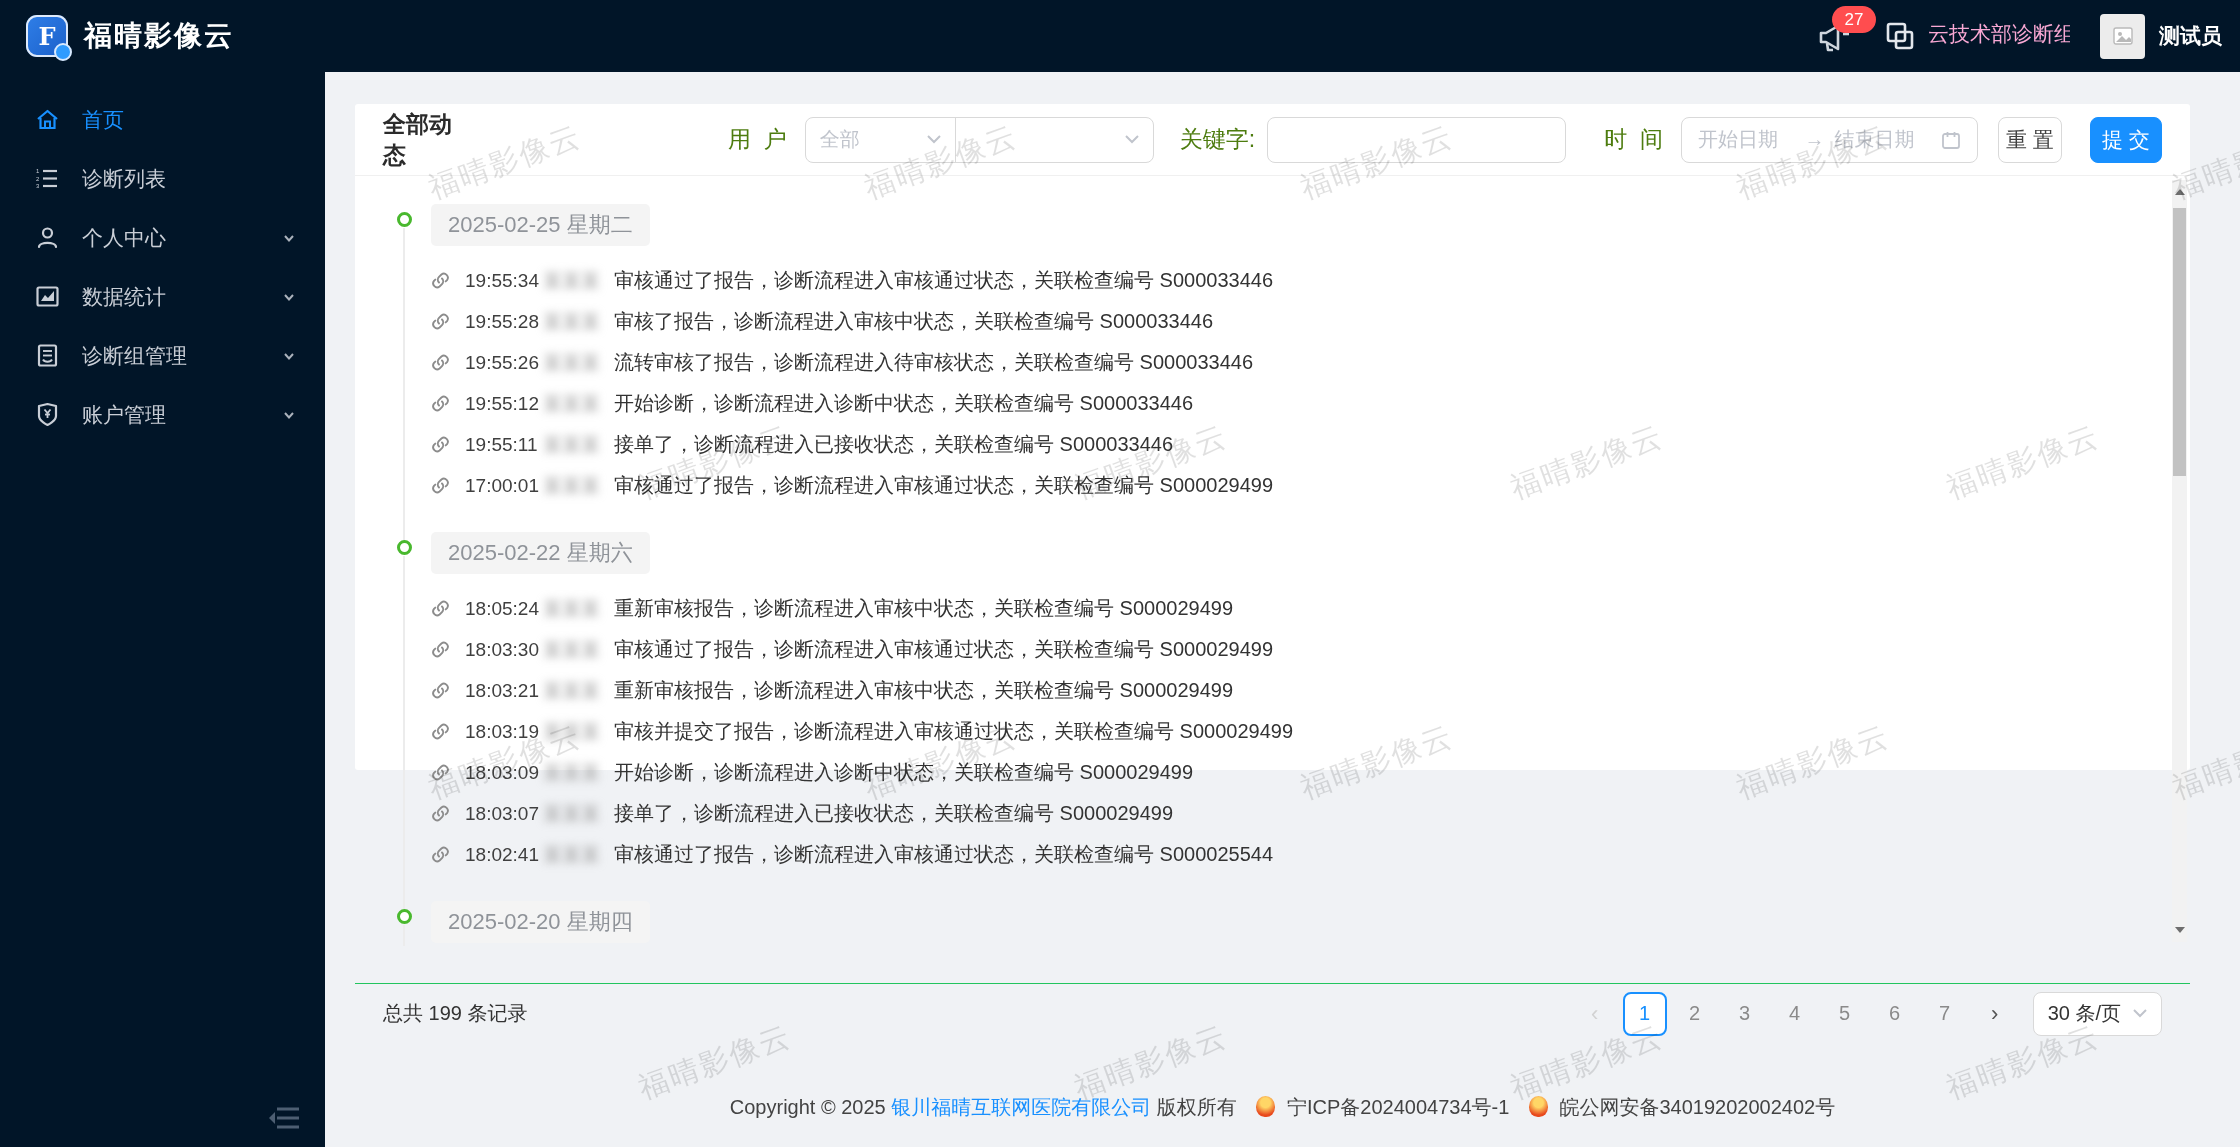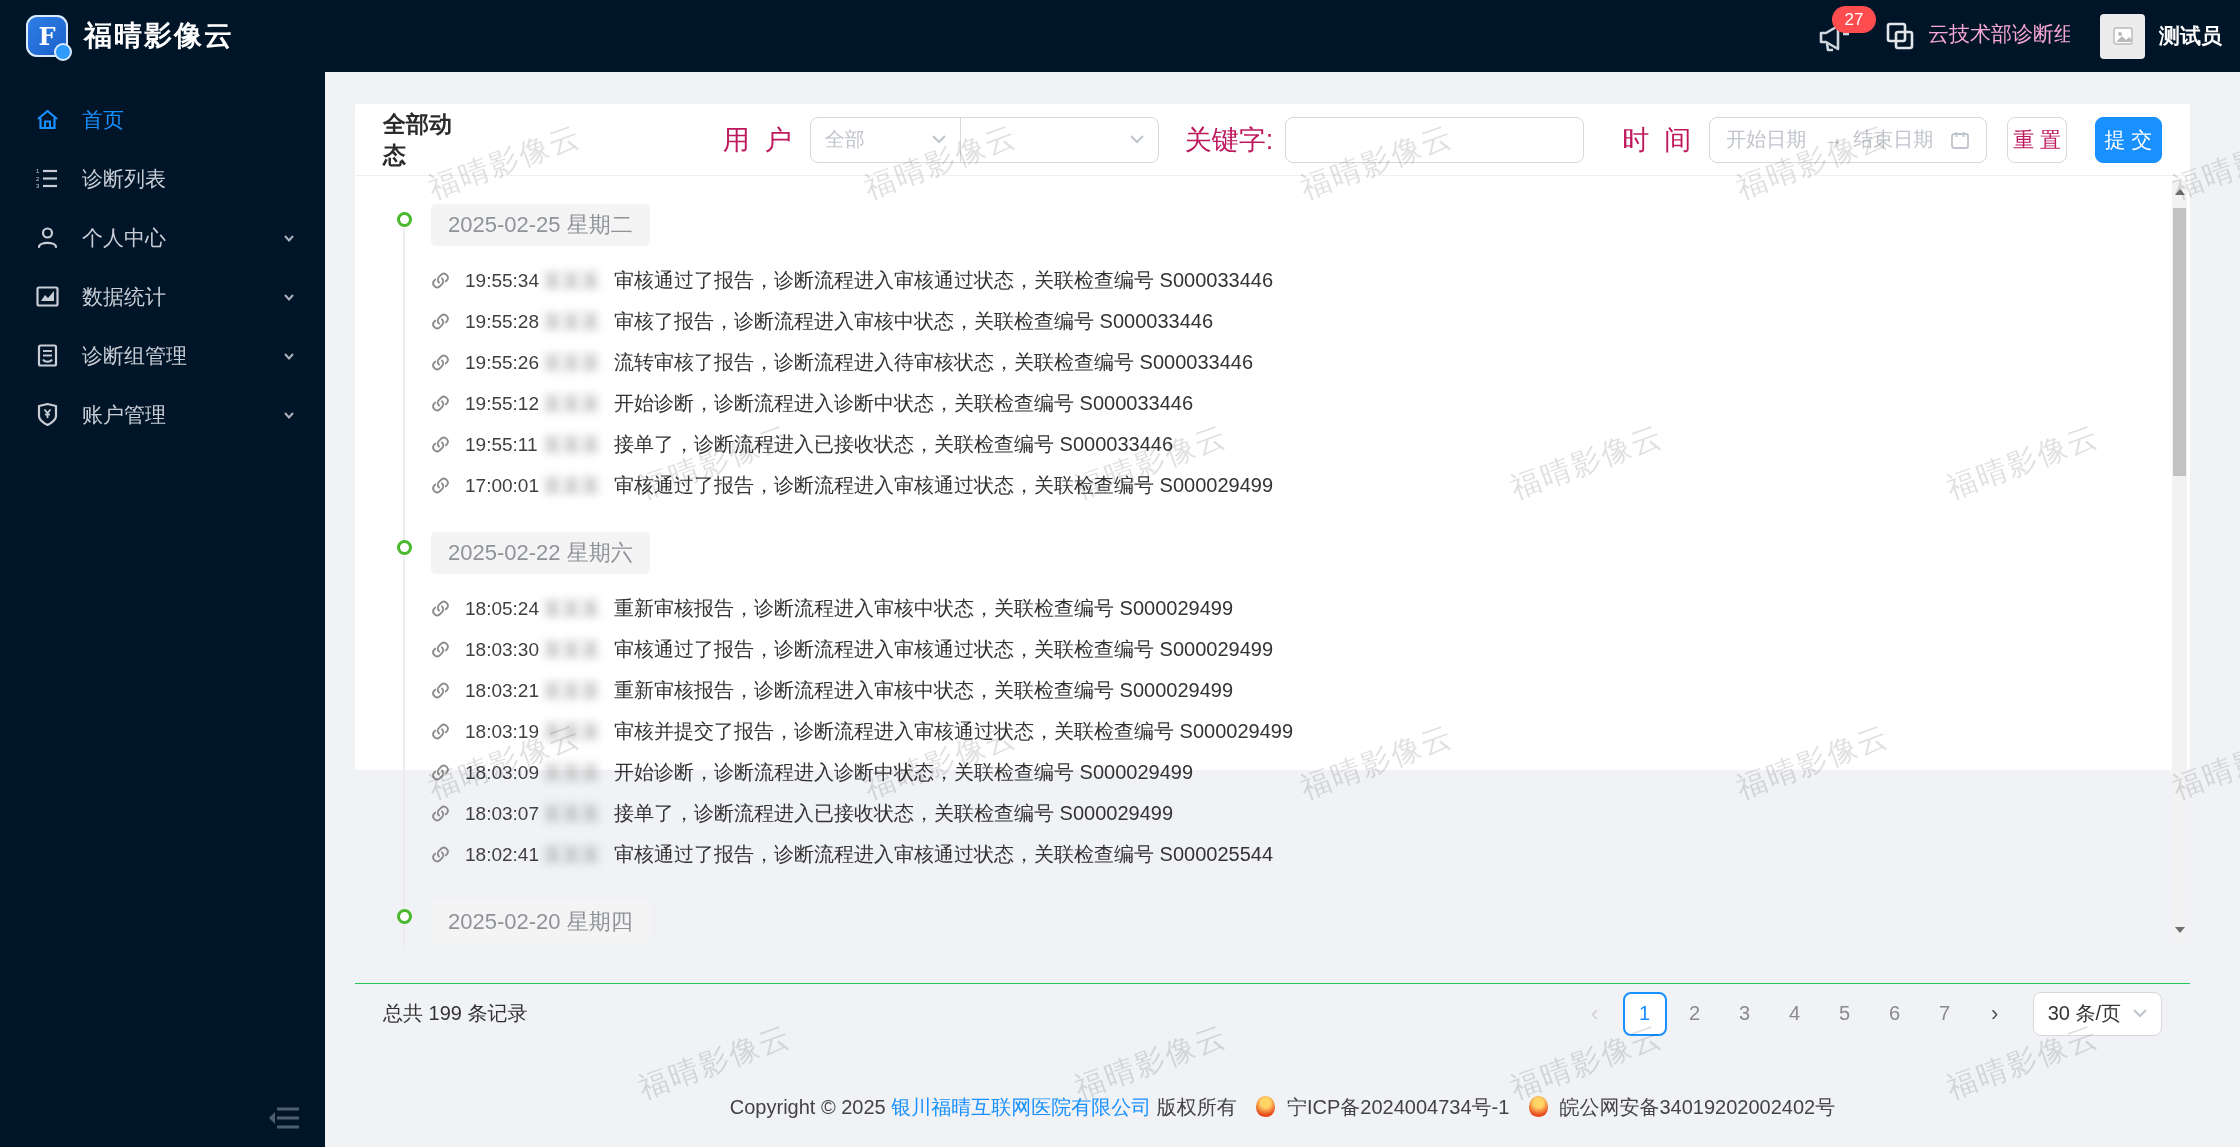--- a/index.html
+++ b/index.html
@@ -41,37 +41,37 @@
 
   
   .main { position:absolute; left:325px; top:72px; right:0; bottom:0; background:#f0f2f5; overflow:hidden; }
   .card { position:absolute; left:30px; top:32px; width:1835px; height:666px; background:#fff;
     border-radius:3px; z-index:1; }
 
   
   .filter-bar { height:72px; display:flex; align-items:center; padding:0 28px;
     border-bottom:1px solid #f0f0f0; }
   .page-title { font-size:23px; font-weight:bold; color:#2b2b2b; }
-  .f-label { font-size:27px; color:#be185d; white-space:pre; }
+  .f-label { font-size:23px; color:#4d7c0f; white-space:pre; }
   .sel-group { display:flex; align-items:center; height:46px; border:1px solid #d9d9d9;
     border-radius:8px; margin-left:18px; background:#fff; }
   .sel { display:flex; align-items:center; justify-content:space-between; padding:0 14px; height:100%; cursor:pointer; }
   .sel.first { width:150px; border-right:1px solid #d9d9d9; }
   .sel.second { width:197px; }
   .sel .ph { color:#c0c4cc; font-size:20px; }
   .kw-input { width:352px; height:46px; border:1px solid #d9d9d9; border-radius:8px;
     margin-left:12px; font-size:20px; padding:0 16px; outline:none; color:#333;
     font-family:inherit; }
   .range { display:flex; align-items:center; height:46px; width:356px; border:1px solid #d9d9d9;
     border-radius:8px; margin-left:18px; padding:0 16px; gap:10px; }
   .range .ph { color:#c0c4cc; font-size:20px; flex:1; }
   .range .arrow { color:#c0c4cc; font-size:20px; flex:0 0 auto; }
   .btn { height:46px; border-radius:8px; font-size:21px; display:flex; align-items:center;
     justify-content:center; cursor:pointer; white-space:pre; }
-  .btn-reset { width:78px; background:#fff; border:1px solid #d9d9d9; color:#be185d; margin-left:20px; }
+  .btn-reset { width:78px; background:#fff; border:1px solid #d9d9d9; color:#404040; margin-left:20px; }
   .btn-submit { width:88px; background:#1890ff; border:1px solid #1890ff; color:#fff; margin-left:28px; }
 
   
   .feed { position:relative; height:770px; overflow:hidden; padding:28px 40px 0 42px; }
   .tgroup { position:relative; padding-left:34px; margin-bottom:26px; }
   .tgroup .tl-line { position:absolute; left:6px; top:24px; bottom:-46px; width:2px; background:#ececec; }
   .tgroup.last .tl-line { bottom:-120px; }
   .tdot { position:absolute; left:0; top:8px; width:15px; height:15px; border-radius:50%;
     background:#fff; border:3.5px solid #49b82e; }
   .ghead { display:inline-block; background:#f4f4f4; border-radius:5px; padding:6px 17px;

